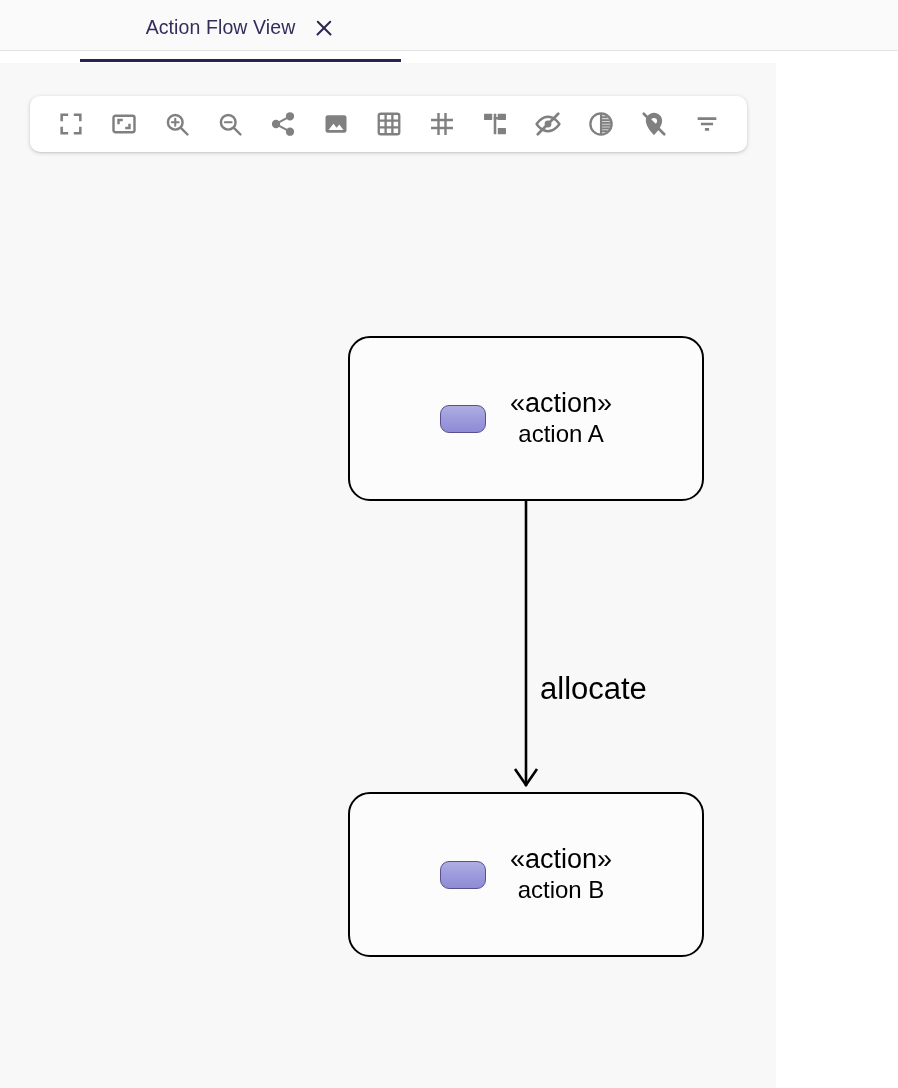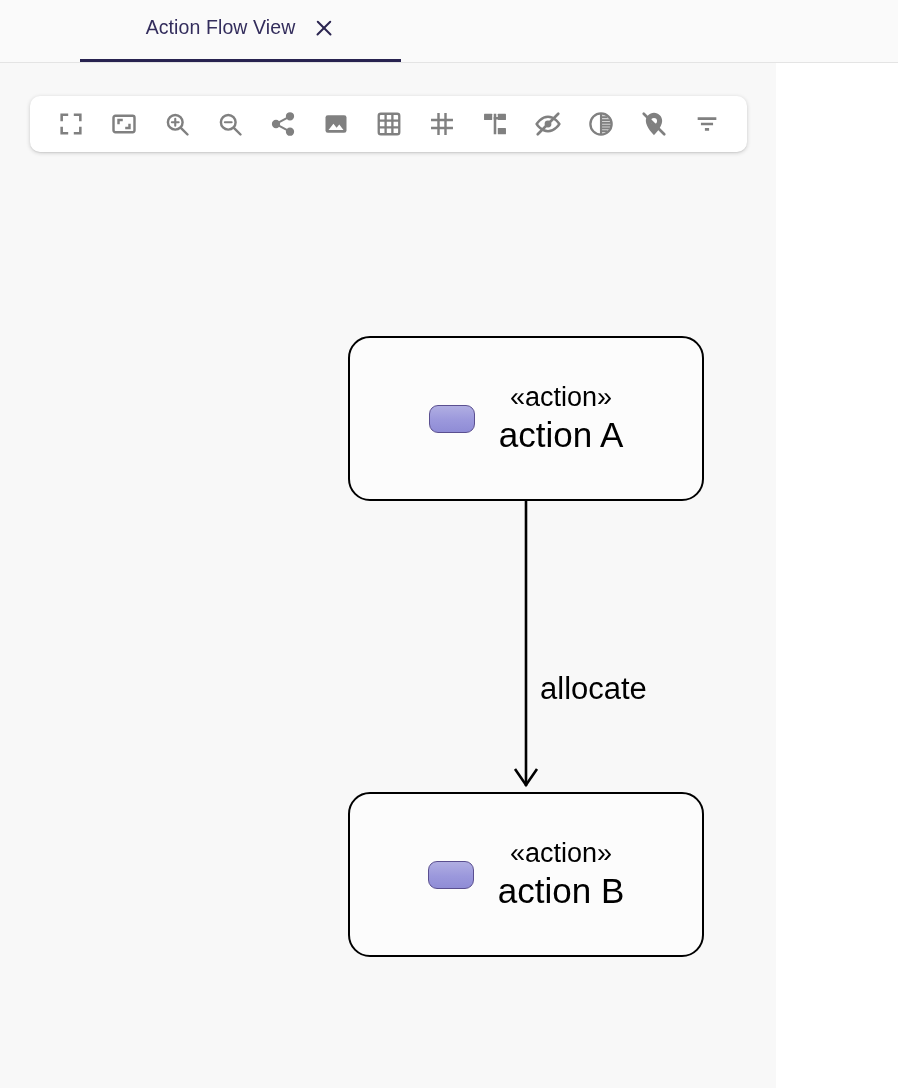--- a/index.html
+++ b/index.html
@@ -14,21 +14,21 @@
     overflow: hidden;
     position: relative;
   }
 
   
   .tab-bar {
     position: absolute;
     left: 0;
     top: 0;
     width: 898px;
-    height: 63px;
+    height: 51px;
     background: #fafafa;
     border-bottom: 1px solid #e4e4e4;
     box-sizing: border-box;
   }
   .tab {
     position: absolute;
     left: 80px;
     top: 0;
     width: 321px;
     height: 62px;
@@ -142,21 +142,21 @@
     flex-direction: column;
     align-items: center;
     line-height: 1.18;
   }
   .node-stereotype {
     font-size: 27px;
     color: #000000;
     white-space: nowrap;
   }
   .node-name {
-    font-size: 35px;
+    font-size: 24px;
     color: #000000;
     white-space: nowrap;
     text-align: center;
   }
 
   .edge-label {
     position: absolute;
     left: 540px;
     top: 608px;
     font-size: 31px;

